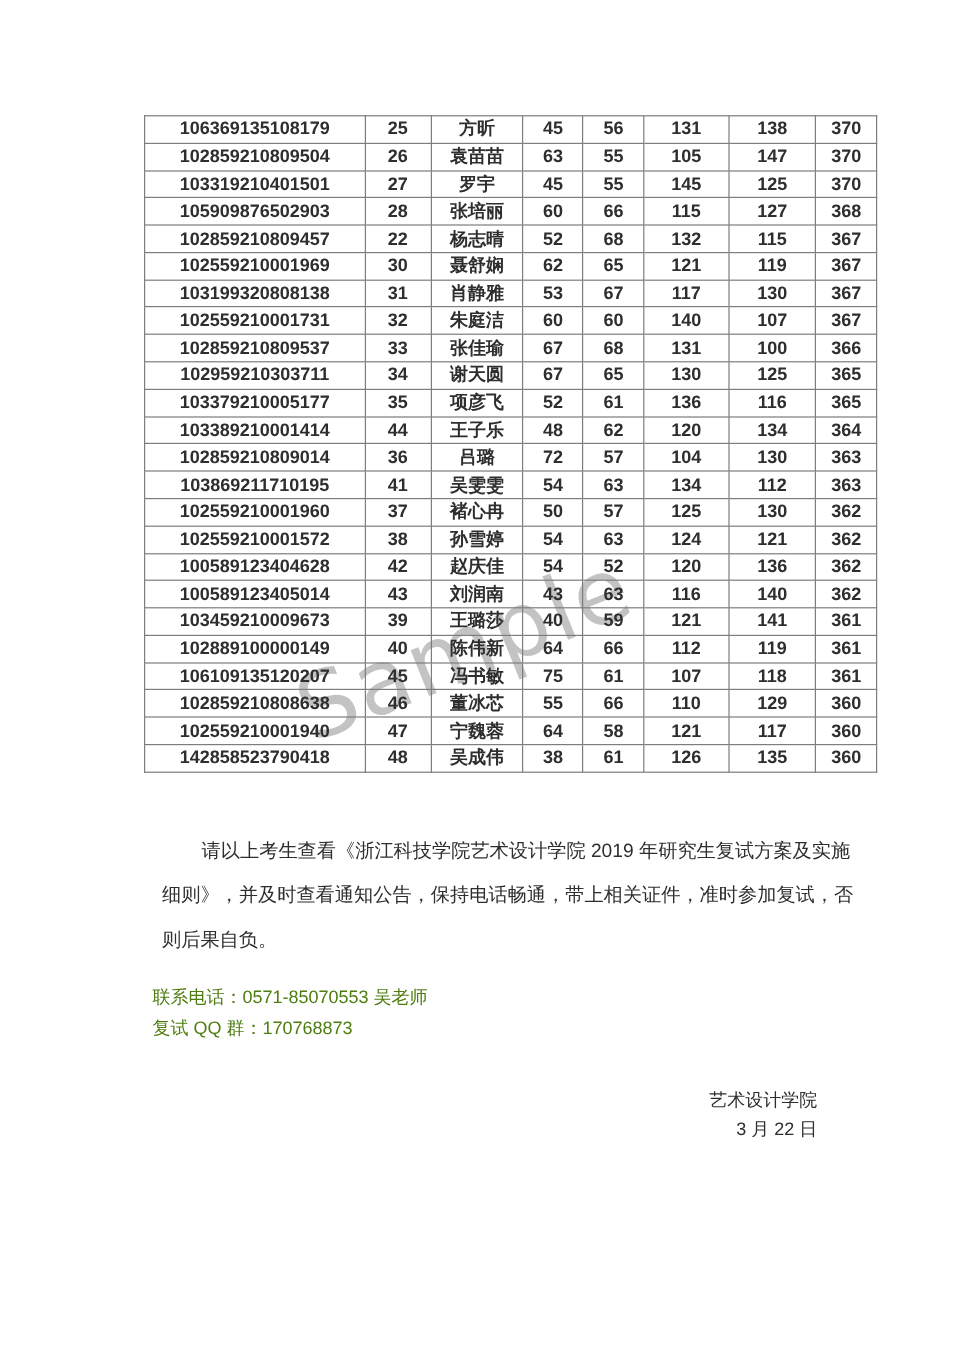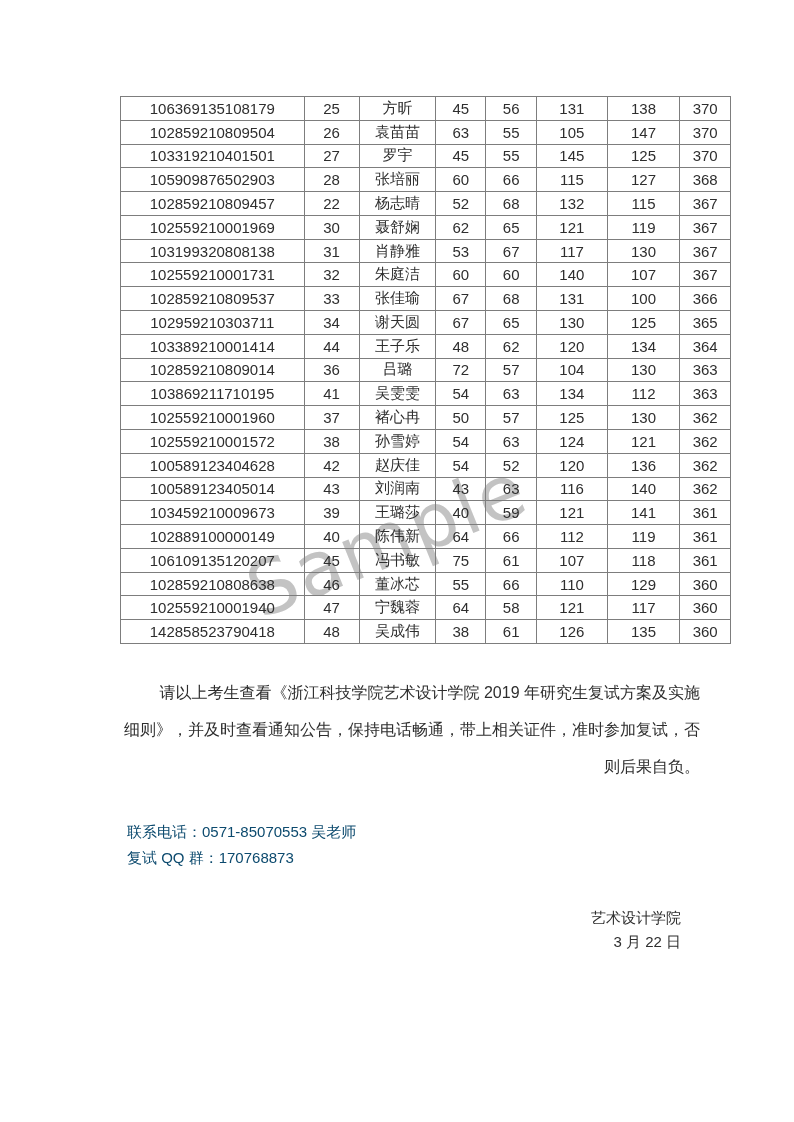--- a/index.html
+++ b/index.html
@@ -35,51 +35,52 @@
   table.score-table {
     position: absolute;
     left: 120px;
     top: 96px;
     width: 611px;
     height: 548px;
     border-collapse: collapse;
     table-layout: fixed;
     z-index: 2;
     font-size: 15px;
+    font-weight: bold;
   }
   table.score-table td {
     border: 1px solid #7d7d7d;
     text-align: center;
     vertical-align: middle;
     padding: 0;
     background: transparent;
     color: #2e2e2e;
     overflow: hidden;
     white-space: nowrap;
   }
   .notice {
     position: absolute;
     left: 118px;
     top: 674px;
     width: 582px;
-    margin: 0;
+    margin: 17px;
     font-size: 16px;
     line-height: 37px;
     text-indent: 33px;
-    text-align: right;
+    text-align: left;
     color: #2e2e2e;
     z-index: 2;
   }
   .contact {
     position: absolute;
     left: 127px;
     top: 819px;
     font-size: 15px;
     line-height: 26px;
-    color: #0c4a6e;
+    color: #4d7c0f;
     z-index: 2;
   }
   .signature {
     position: absolute;
     left: 569px;
     top: 906px;
     width: 112px;
     text-align: right;
     font-size: 15px;
     line-height: 24px;
@@ -200,20 +201,30 @@
           <td>102959210303711</td>
           <td>34</td>
           <td>谢天圆</td>
           <td>67</td>
           <td>65</td>
           <td>130</td>
           <td>125</td>
           <td>365</td>
         </tr>
         <tr>
+          <td>103379210005177</td>
+          <td>35</td>
+          <td>项彦飞</td>
+          <td>52</td>
+          <td>61</td>
+          <td>136</td>
+          <td>116</td>
+          <td>365</td>
+        </tr>
+        <tr>
           <td>103389210001414</td>
           <td>44</td>
           <td>王子乐</td>
           <td>48</td>
           <td>62</td>
           <td>120</td>
           <td>134</td>
           <td>364</td>
         </tr>
         <tr>

